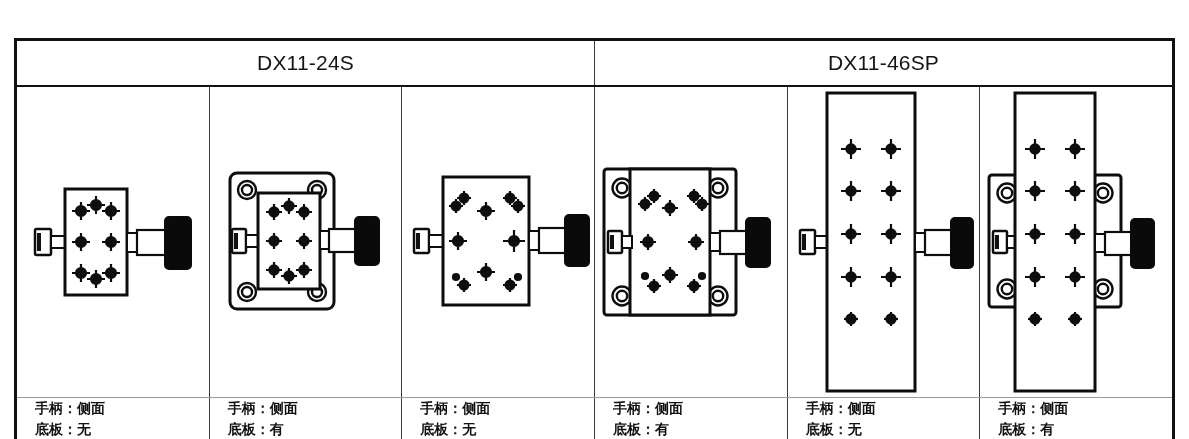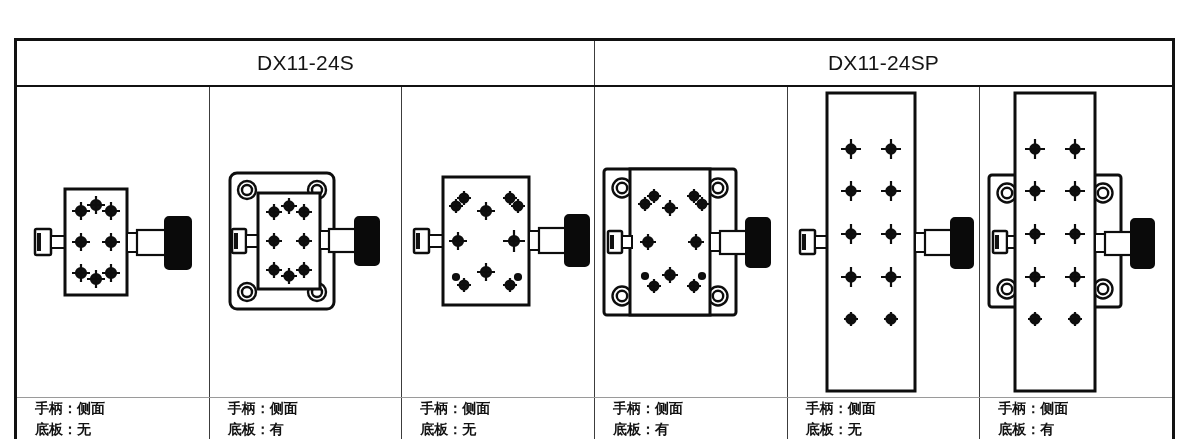--- a/index.html
+++ b/index.html
@@ -102,21 +102,21 @@
 </head>
 <body>
 
 <div id="product-table">
 
   <div class="table-row row-header">
     <div class="cell">
       <span class="model-name">DX11-24S</span>
     </div>
     <div class="cell">
-      <span class="model-name">DX11-24SP</span>
+      <span class="model-name">DX11-46SP</span>
     </div>
   </div>
 
   <div class="table-row row-figures">
 
     <div class="cell">
       <div class="figure-wrap">
         <svg width="180" height="150" viewBox="0 0 180 150">
           <g fill="none" stroke="#0d0d0d">
 

